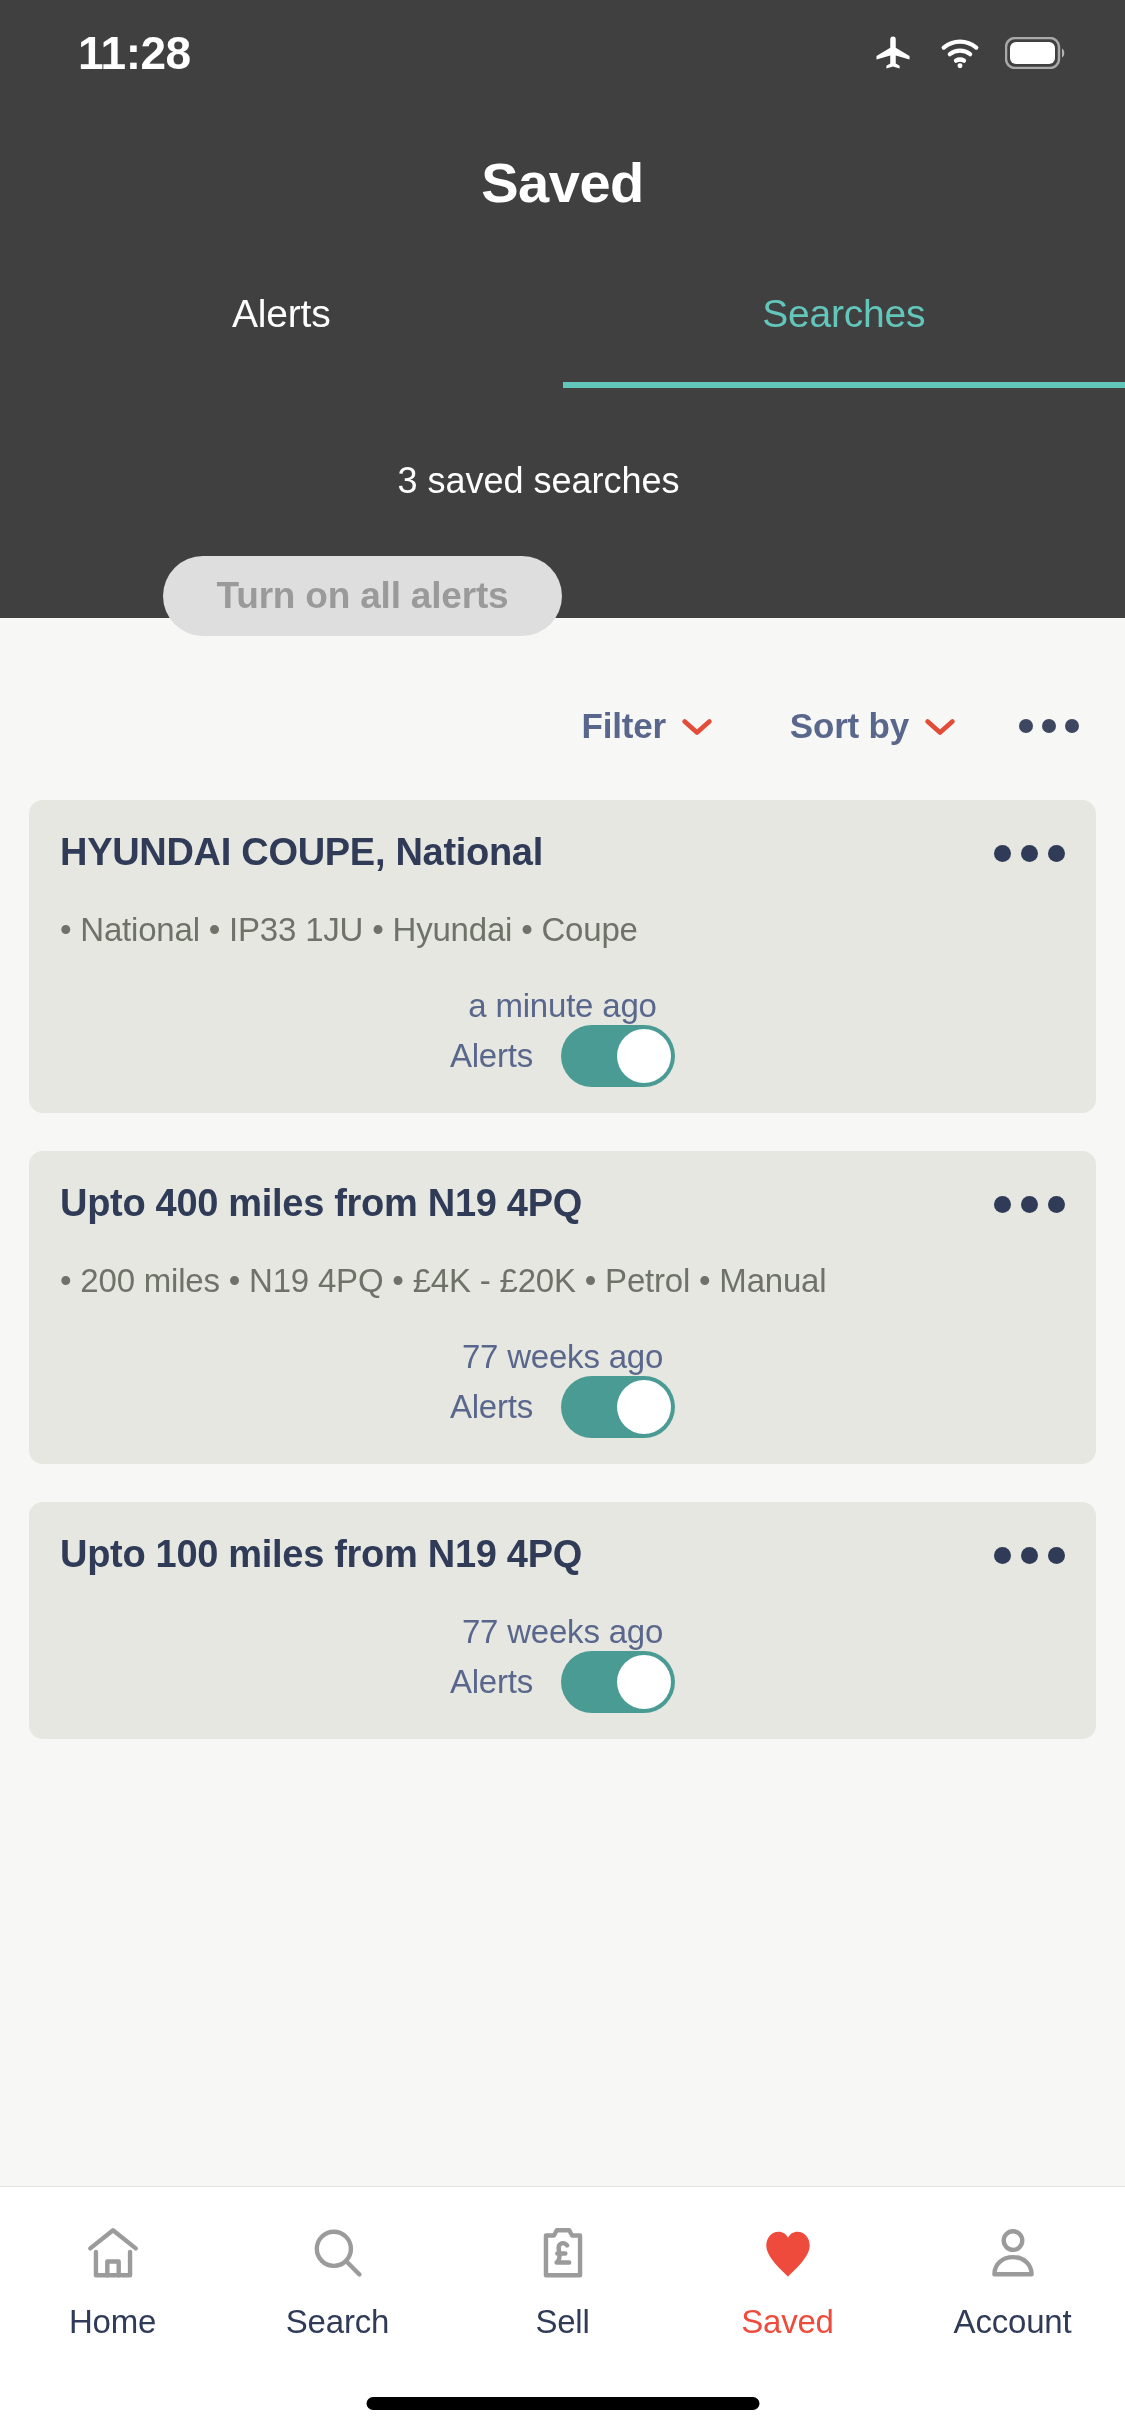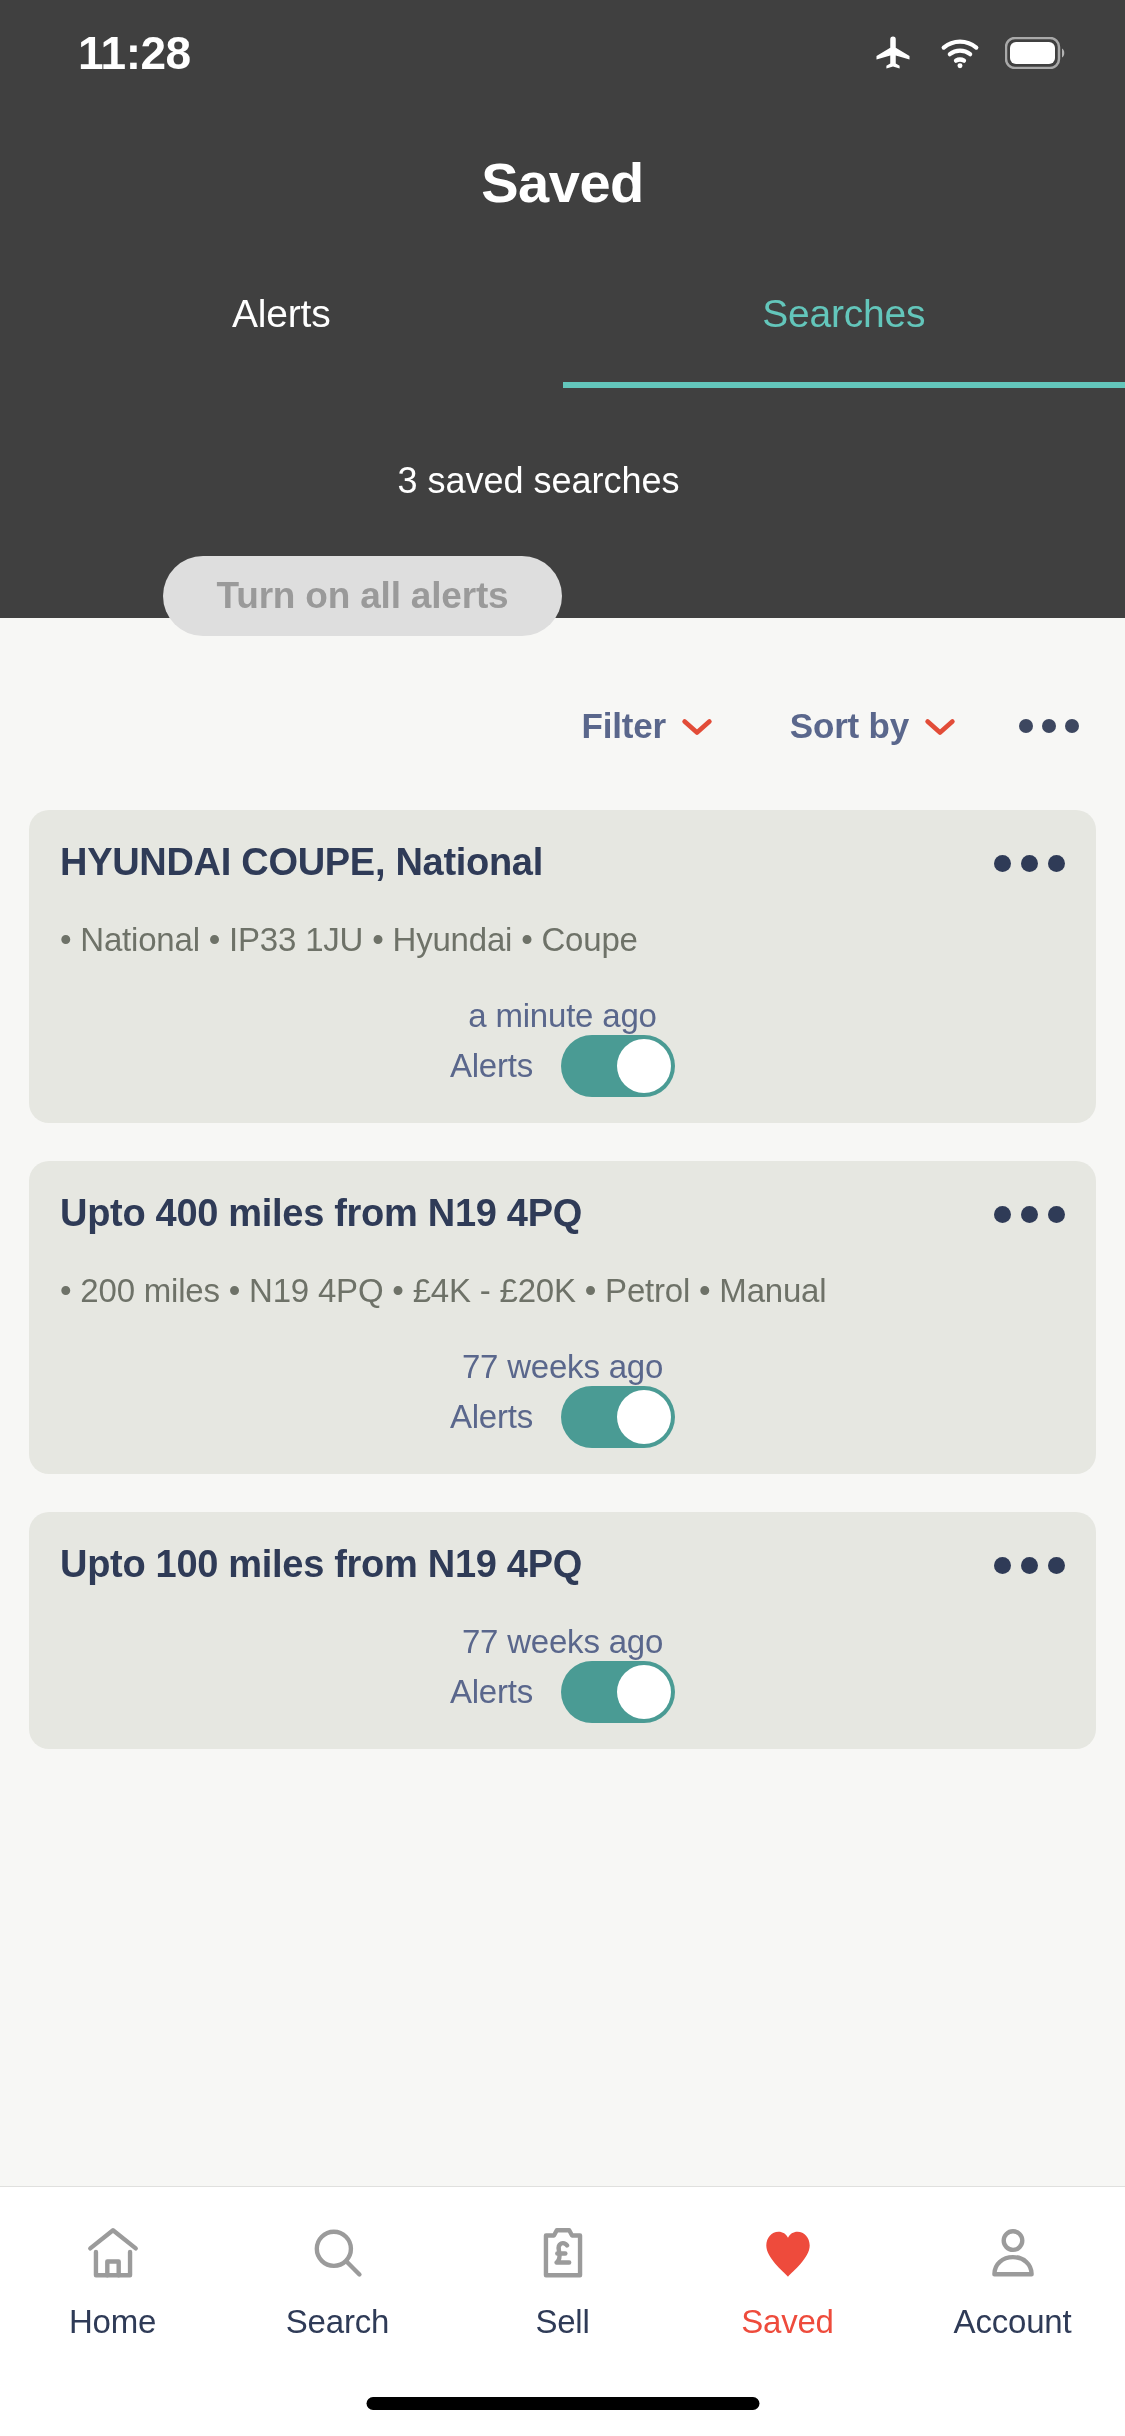--- a/index.html
+++ b/index.html
@@ -86,22 +86,22 @@
     display:block; width:14px; height:14px; border-radius:50%;
     background:#3D4760;
   }
 
   
   .cards{
     position:absolute; left:0; top:800px; width:1125px;
   }
   .card{
     position:relative;
-    margin:10px 29px 38px 29px;
-    background:#E6E7E1; border-radius:20px;
+    margin:0 29px 38px 29px;
+    background:#E6E7E1; border-radius:14px;
     padding:33px 31px 26px 31px;
   }
   .card-top{
     display:flex; align-items:flex-start; justify-content:space-between;
   }
   .card-title{
     font-size:38px; font-weight:700; color:#2F3B57; letter-spacing:-0.3px;
     line-height:1.05;
   }
   .card-kebab{

